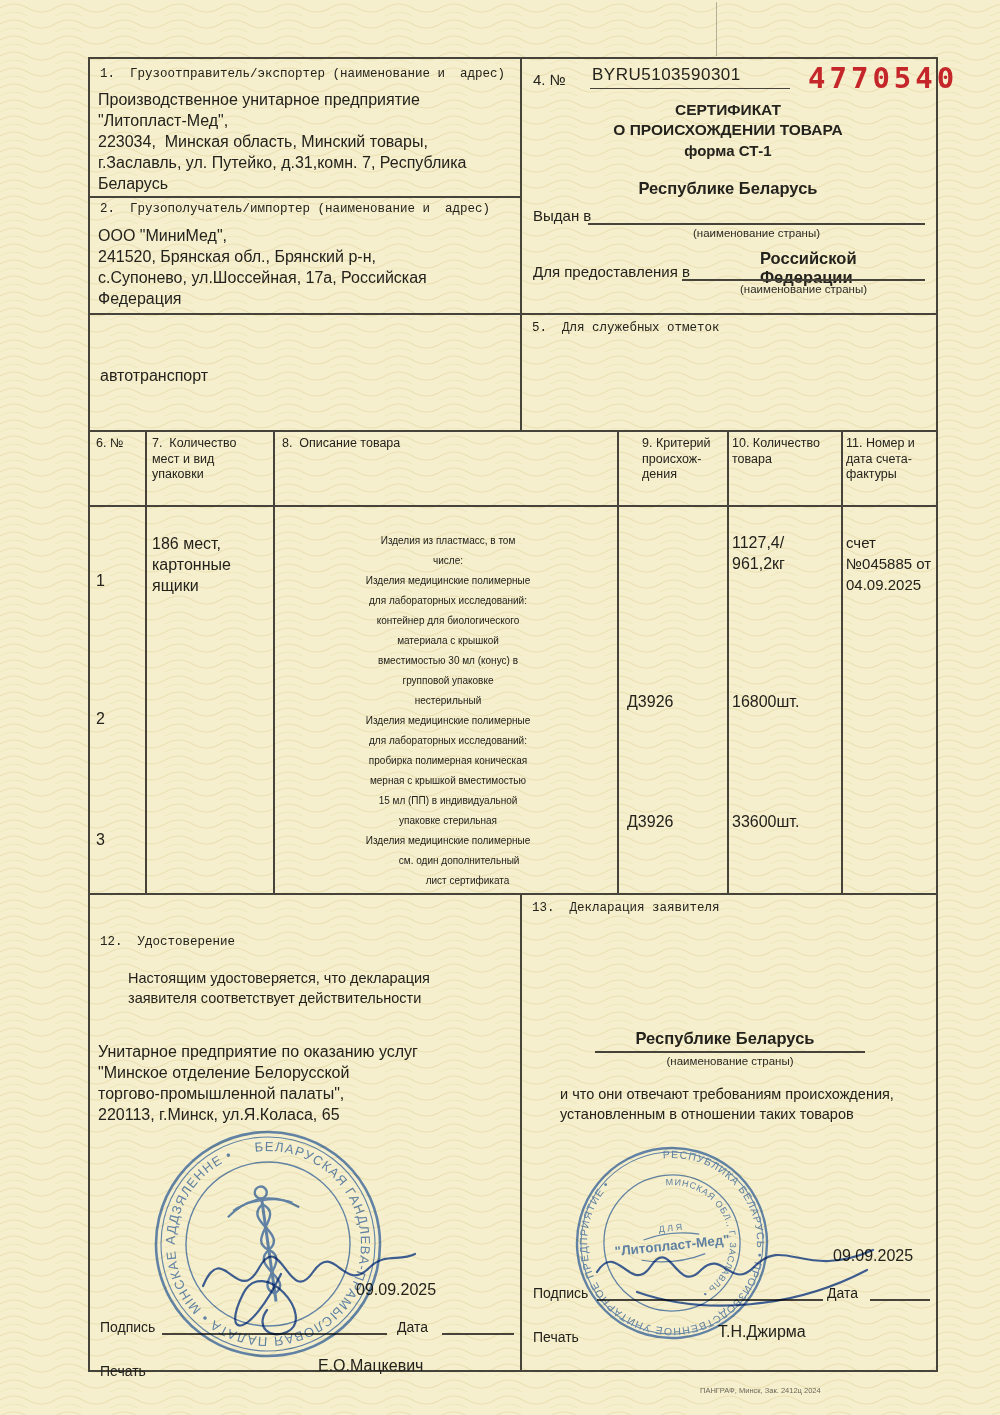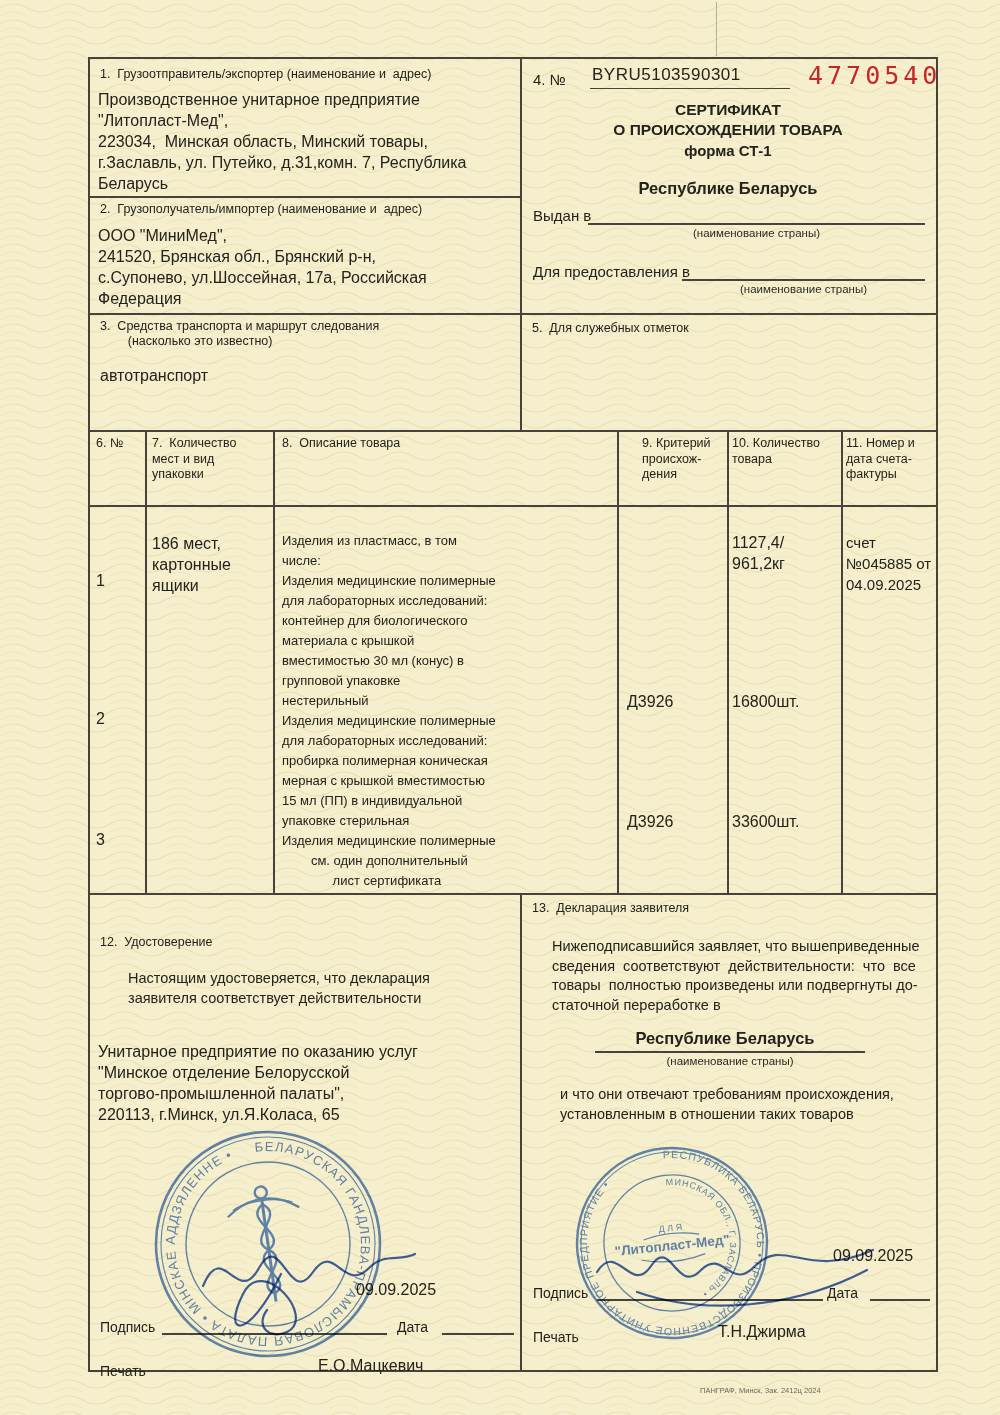--- a/index.html
+++ b/index.html
@@ -9,29 +9,29 @@
     background:#f6efcd; overflow:hidden;
     font-family:"Liberation Sans", sans-serif; color:#23221c;
   }
   .bg { position:absolute; left:0; top:0; }
   .form { position:absolute; left:88px; top:57px; width:850px; height:1315px; border:2px solid #45433a; }
   .box { position:absolute; }
   .abs { position:absolute; }
   .hline { position:absolute; height:2px; background:#45433a; }
   .vline { position:absolute; width:2px; background:#45433a; }
   .uline { position:absolute; height:1.5px; background:#45433a; }
-  .lbl { font-size:12.5px; line-height:15px; white-space:pre-wrap; }
+  .lbl { font-size:12.5px; line-height:15px; white-space:pre-wrap;font-family:Liberation Mono, monospace; }
   .hdr { font-size:12.5px; line-height:15.5px; white-space:pre-wrap; }
   .val { font-size:16px; line-height:21px; white-space:pre-wrap; }
-  .desc { font-size:13px; line-height:20px; white-space:pre-wrap; }
+  .desc { font-size:10px; line-height:20px; white-space:pre-wrap;text-align:center; }
   .small { font-size:14.5px; line-height:19.5px; white-space:pre-wrap; }
   .note { font-size:11.5px; text-align:center; color:#2b2a24; }
   .bold { font-weight:bold; }
   .ctr { text-align:center; }
-  .serial { font-family:"DejaVu Sans Mono", monospace; font-weight:normal; font-size:25px; letter-spacing:4px; color:#c5262a; }
+  .serial { font-family:"DejaVu Sans Mono", monospace; font-weight:bold; font-size:29px; letter-spacing:4px; color:#c5262a; }
   .docnum { font-size:17px; letter-spacing:0.5px; border-bottom:1.5px solid #45433a; padding:0 6px 3px 2px; width:200px; }
   .stamp, .sig { position:absolute; mix-blend-mode:multiply; }
   .print-note { position:absolute; left:700px; top:1386px; width:238px; text-align:left; font-size:7.5px; color:#6b675a; }
   .fold { position:absolute; left:716px; top:2px; width:1px; height:54px; background:#8a8676; opacity:.6; }
 </style>
 </head>
 <body>
 
 <div class="page">
 
@@ -68,37 +68,36 @@
 223034,  Минская область, Минский товары,
 г.Заславль, ул. Путейко, д.31,комн. 7, Республика
 Беларусь</div>
 
     <div class="abs lbl" style="left:10px;top:143px">2.  Грузополучатель/импортер (наименование и  адрес)</div>
     <div class="abs val" style="left:8px;top:166px;width:420px">ООО "МиниМед",
 241520, Брянская обл., Брянский р-н,
 с.Супонево, ул.Шоссейная, 17а, Российская
 Федерация</div>
 
-    <div class="abs lbl" style="left:10px;top:260px">3.  Средства транспорта и маршрут следования
-        (насколько это известно)</div>
     <div class="abs val" style="left:10px;top:306px">автотранспорт</div>
 
     <div class="box" style="left:430px;top:0;width:416px;height:254px">
       <div class="abs" style="left:13px;top:12px;font-size:15px">4.  №</div>
       <div class="abs docnum" style="left:70px;top:6px">BYRU5103590301</div>
       <div class="abs serial" style="left:288px;top:2px">4770540</div>
       <div class="abs ctr bold" style="left:0;top:42px;width:416px;font-size:15.5px">СЕРТИФИКАТ</div>
       <div class="abs ctr bold" style="left:0;top:62px;width:416px;font-size:15.5px">О ПРОИСХОЖДЕНИИ ТОВАРА</div>
       <div class="abs ctr bold" style="left:0;top:83px;width:416px;font-size:15px">форма СТ-1</div>
 
       <div class="abs ctr bold" style="left:0;top:120px;width:416px;font-size:16.5px">Республике Беларусь</div>
       <div class="abs" style="left:13px;top:148px;font-size:15px">Выдан в</div>
       <div class="uline" style="left:68px;top:164px;width:337px"></div>
       <div class="abs note" style="left:68px;top:168px;width:337px">(наименование страны)</div>
 
+      <div class="abs bold" style="left:240px;top:190px;font-size:16.5px">Российской Федерации</div>
       <div class="abs" style="left:13px;top:204px;font-size:15px">Для предоставления в</div>
       <div class="uline" style="left:162px;top:220px;width:243px"></div>
       <div class="abs note" style="left:162px;top:224px;width:243px">(наименование страны)</div>
     </div>
 
     <div class="abs lbl" style="left:442px;top:262px">5.  Для служебных отметок</div>
 
     <div class="abs hdr" style="left:6px;top:377px;width:46px">6. №</div>
     <div class="abs hdr" style="left:62px;top:377px;width:118px">7.  Количество
 мест и вид
@@ -164,24 +163,20 @@
       <div class="abs" style="left:10px;top:392px;font-size:14px">Подпись</div>
       <div class="uline" style="left:72px;top:406px;width:225px"></div>
       <div class="abs" style="left:307px;top:392px;font-size:14px">Дата</div>
       <div class="uline" style="left:352px;top:406px;width:72px"></div>
       <div class="abs val" style="left:228px;top:428px">Е.О.Мацкевич</div>
       <div class="abs" style="left:10px;top:436px;font-size:14px">Печать</div>
     </div>
 
     <div class="box" style="left:430px;top:834px;width:416px;height:477px">
       <div class="abs lbl" style="left:12px;top:8px">13.  Декларация заявителя</div>
-      <div class="abs small" style="left:32px;top:44px;width:380px">Нижеподписавшийся заявляет, что вышеприведенные
-сведения  соответствуют  действительности:  что  все
-товары  полностью произведены или подвергнуты до-
-статочной переработке в</div>
       <div class="abs ctr bold" style="left:40px;top:136px;width:330px;font-size:16.5px">Республике Беларусь</div>
       <div class="uline" style="left:75px;top:158px;width:270px"></div>
       <div class="abs note" style="left:75px;top:162px;width:270px">(наименование страны)</div>
       <div class="abs small" style="left:40px;top:192px;width:370px">и что они отвечают требованиям происхождения,
 установленным в отношении таких товаров</div>
 
       <div class="abs val" style="left:313px;top:352px">09.09.2025</div>
       <div class="abs" style="left:13px;top:392px;font-size:14px">Подпись</div>
       <div class="uline" style="left:77px;top:406px;width:226px"></div>
       <div class="abs" style="left:307px;top:392px;font-size:14px">Дата</div>

